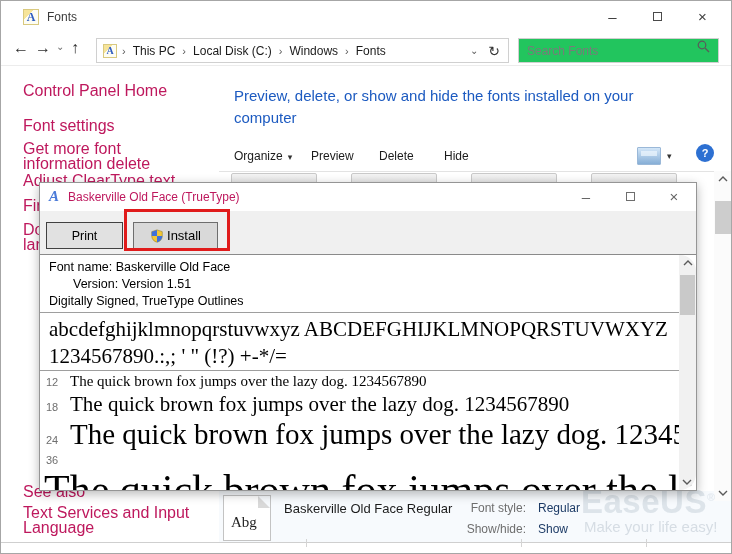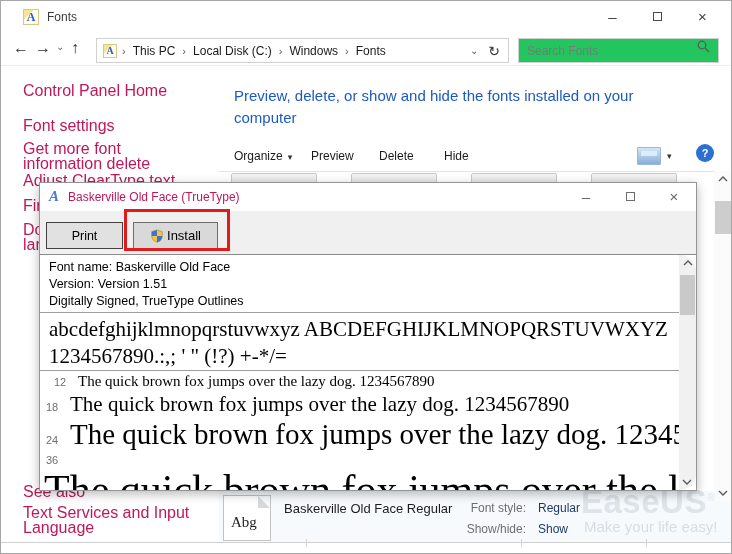--- a/index.html
+++ b/index.html
@@ -103,21 +103,21 @@
   .redbox{left:84px;top:26px;width:106px;height:42px;border:3px solid #e01b1b;z-index:12;}
   .dlg-content{left:0;top:72px;right:0;bottom:0;background:#fff;overflow:hidden;border-radius:16px;}
   .info{left:9px;top:4px;font-size:12.5px;line-height:17px;color:#000;}
   .rule{left:0;right:17px;height:1px;background:#9e9e9e;}
   .alpha{left:9px;width:630px;font-family:"Liberation Serif",serif;font-size:21px;line-height:26px;
     color:#000;white-space:nowrap;overflow:hidden;}
   .samples{left:4px;top:118px;right:17px;}
   .srow{display:flex;align-items:baseline;}
   .ssize{flex:none;width:26px;font-size:11px;color:#6f6f6f;text-align:left;padding-left:2px;}
   .stext{font-family:"Liberation Serif",serif;color:#000;white-space:nowrap;text-align:right;}
-  .s12 .stext{font-size:15px;} .s12{height:19px;margin-left:8px;}
+  .s12 .stext{font-size:15px;} .s12{height:19px;}
   .s18 .stext{font-size:21px;} .s18{height:26px;}
   .s24 .stext{font-size:29px;} .s24{height:36px;}
   .s36 .stext{font-size:42px;} .s36{height:58px;flex-direction:column;}
   .dlg-scroll{right:0;top:0;bottom:0;width:17px;background:#f1f1f1;z-index:11;}
   .dlg-thumb{left:1px;top:20px;width:15px;height:40px;background:#c9c9c9;}
 </style>
 </head>
 <body>
 
 <div id="screen">
@@ -245,21 +245,21 @@
           <path d="M8 1 L2 3 L2 8 L8 8 Z" fill="#3f71d9"></path>
           <path d="M8 8 L14 8 C14 12 11 14.5 8 15 Z" fill="#3f71d9"></path>
         </svg>
         <span>Install</span>
       </div>
     </div>
     <div class="abs redbox"></div>
 
     <div class="abs dlg-content">
       <div class="abs info" style="top:4px;">Font name: Baskerville Old Face</div>
-      <div class="abs info" style="top:21px;">Version: Version 1.51</div>
+      <div class="abs info" style="top:21px;margin-left:24px;">Version: Version 1.51</div>
       <div class="abs info" style="top:38px;">Digitally Signed, TrueType Outlines</div>
       <div class="abs rule" style="top:57px;"></div>
       <div class="abs alpha" style="top:61px;">abcdefghijklmnopqrstuvwxyz ABCDEFGHIJKLMNOPQRSTUVWXYZ</div>
       <div class="abs alpha" style="top:88px;">1234567890.:,; ' " (!?) +-*/=</div>
       <div class="abs rule" style="top:115px;"></div>
 
       <div class="abs samples">
         <div class="srow s12">
           <span class="ssize">12</span>
           <span class="stext">The quick brown fox jumps over the lazy dog. 1234567890</span>

